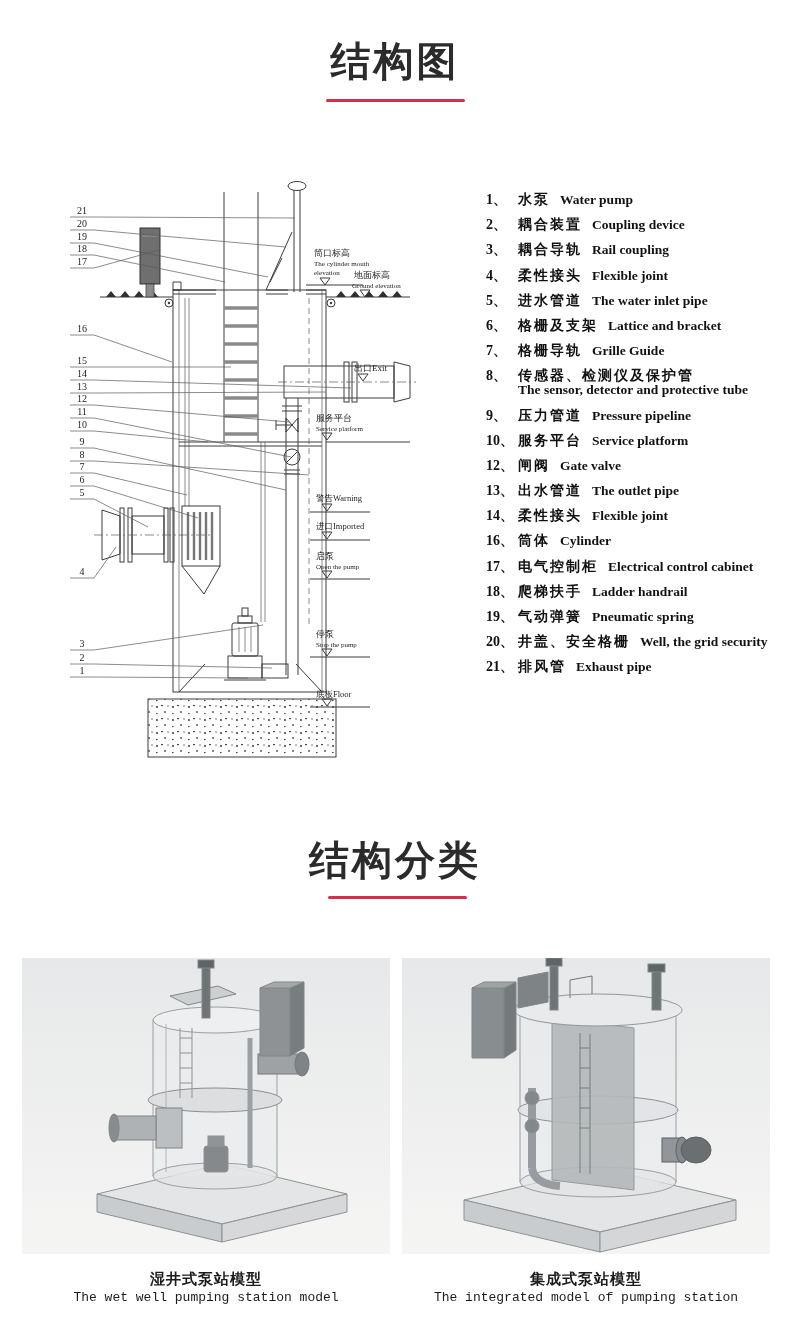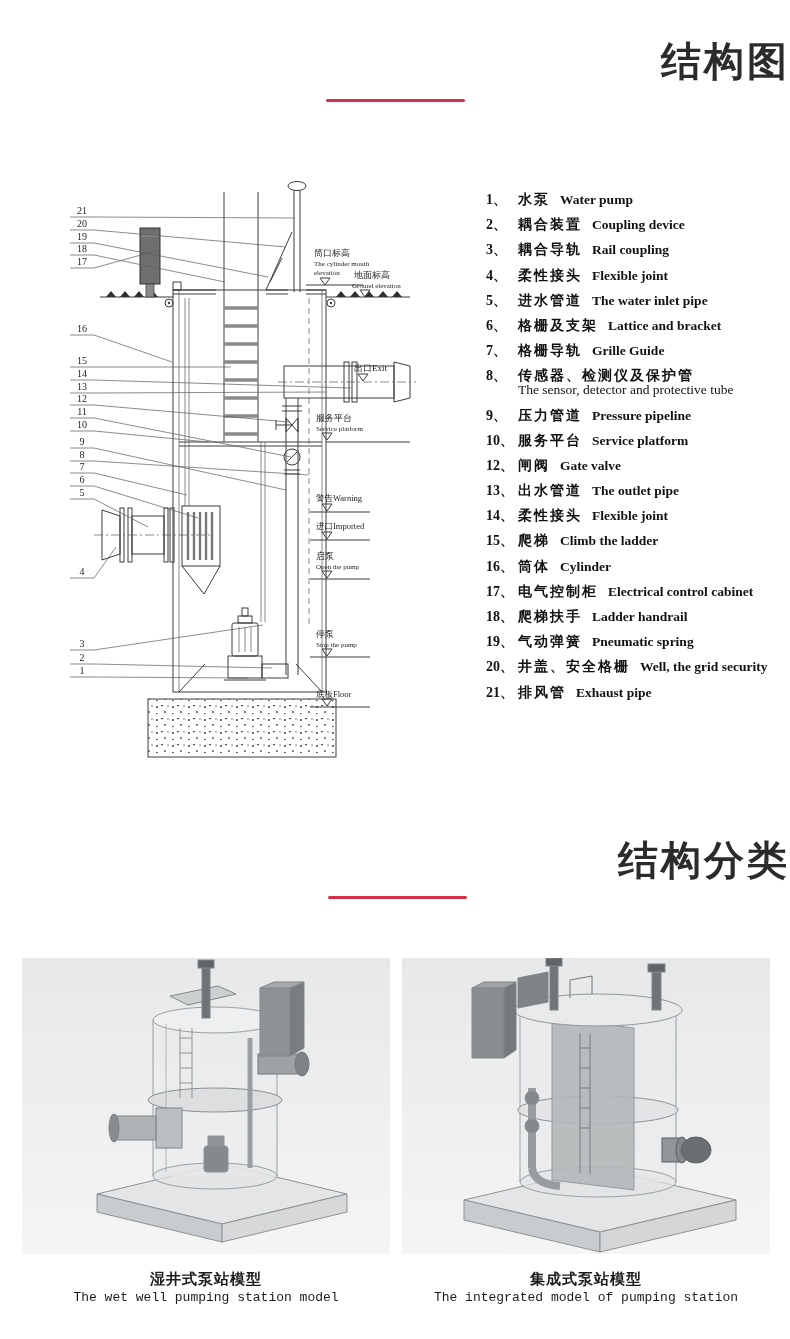--- a/index.html
+++ b/index.html
@@ -1,33 +1,33 @@
 <!DOCTYPE html>
 <html><head>
 <meta charset="utf-8">
 <style>
   html,body{margin:0;padding:0;}
   body{
     width:790px;height:1339px;position:relative;background:#ffffff;
     font-family:"Liberation Sans",sans-serif;overflow:hidden;
   }
   .sec-title{
-    position:absolute;left:0;width:790px;text-align:right;
+    position:absolute;left:0;width:790px;text-align:center;
     font-size:40px;font-weight:700;color:#2b2b2b;letter-spacing:3px;
     font-family:"Liberation Sans",sans-serif;
   }
   .title-bar{position:absolute;height:3px;background:#d5304a;border-radius:2px;}
   #diagram-wrap{position:absolute;left:58px;top:170px;width:420px;height:612px;}
   #legend{position:absolute;left:486px;top:192px;width:300px;color:#111;}
   .lg-row{display:flex;align-items:baseline;font-family:"Liberation Serif",serif;
     font-size:14px;line-height:16px;margin-bottom:9.2px;font-weight:600;}
   .lg-num{min-width:32px;}
   .lg-cn{letter-spacing:2px;margin-right:10px;white-space:nowrap;}
   .lg-en{font-size:13.5px;white-space:nowrap;}
-  .lg-wrap2{font-family:"Liberation Serif",serif;font-weight:400;font-size:13.5px;
+  .lg-wrap2{font-family:"Liberation Serif",serif;font-weight:700;font-size:13.5px;
     line-height:16px;margin:-4px 0 9.2px 32px;}
   .panel{position:absolute;top:958px;width:368px;height:296px;
     background:linear-gradient(#e7e8e9,#f5f5f4);}
   .caption{position:absolute;top:1270px;width:368px;text-align:center;color:#1c1c1c;}
   .cap-cn{font-size:15px;font-weight:700;letter-spacing:1px;
     font-family:Liberation Sans, sans-serif;}
   .cap-en{font-size:13px;font-weight:400;font-family:"Liberation Mono",monospace;
     margin-top:1px;}
   svg text{fill:#1d1d1d;font-family:"Liberation Serif",serif;}
   .dln{stroke:#3c3c3c;stroke-width:1;fill:none;}
@@ -301,25 +301,20 @@
       <span class="lg-num">13、</span>
       <span class="lg-cn">出水管道</span>
       <span class="lg-en">The outlet pipe</span>
     </div>
   <div class="lg-row">
       <span class="lg-num">14、</span>
       <span class="lg-cn">柔性接头</span>
       <span class="lg-en">Flexible joint</span>
     </div>
   <div class="lg-row">
-      <span class="lg-num">15、</span>
-      <span class="lg-cn">爬梯</span>
-      <span class="lg-en">Climb the ladder</span>
-    </div>
-  <div class="lg-row">
       <span class="lg-num">16、</span>
       <span class="lg-cn">筒体</span>
       <span class="lg-en">Cylinder</span>
     </div>
   <div class="lg-row">
       <span class="lg-num">17、</span>
       <span class="lg-cn">电气控制柜</span>
       <span class="lg-en">Electrical control cabinet</span>
     </div>
   <div class="lg-row">

